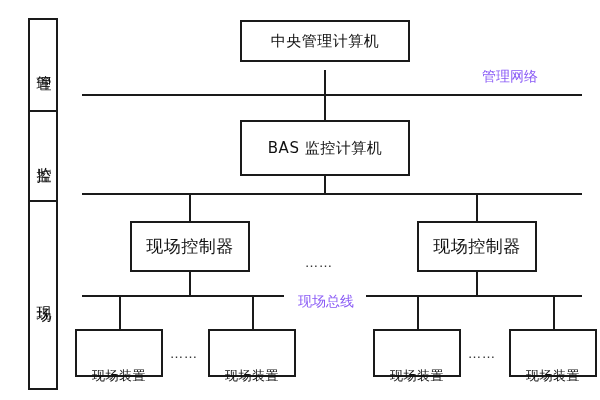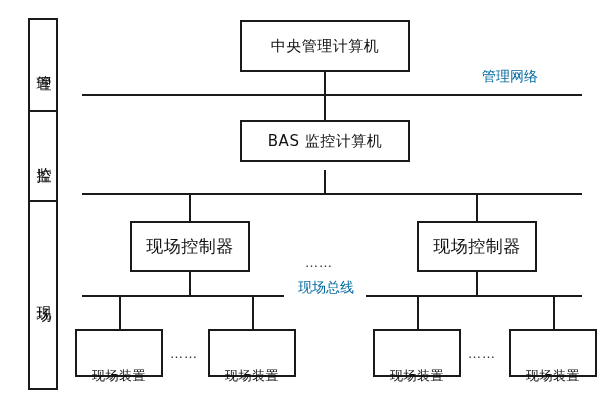--- a/index.html
+++ b/index.html
@@ -79,21 +79,21 @@
     position: absolute;
     width: 0;
     border-left: 2px solid #1a1a1a;
     z-index: 1;
   }
 
   
   .bus-label {
     position: absolute;
     font-size: 14px;
-    color: #0369a1;
+    color: #8b5cf6;
     white-space: nowrap;
     z-index: 4;
   }
   .bus-label.inline {
     background: #ffffff;
     padding: 0 6px;
   }
 
   
   .dots {
@@ -119,27 +119,27 @@
       <span class="layer-label">监控</span>
     </div>
     <div class="layer-cell" style="top:182px; height:186px;">
       <span class="layer-label">现场</span>
     </div>
   </div>
 
   <div class="hline" style="left:82px; top:94px; width:500px;"></div>
   <div class="bus-label" style="left:482px; top:68px;">管理网络</div>
 
-  <div class="box" style="left:240px; top:20px; width:170px; height:52px;font-family:Liberation Serif, serif;">
+  <div class="box" style="left:240px; top:20px; width:170px; height:42px;font-family:Liberation Serif, serif;">
     <span class="box-label">中央管理计算机</span>
   </div>
 
   <div class="vline" style="left:324px; top:70px; height:50px;"></div>
 
-  <div class="box" style="left:240px; top:120px; width:170px; height:42px;">
+  <div class="box" style="left:240px; top:120px; width:170px; height:56px;">
     <span class="box-label">BAS 监控计算机</span>
   </div>
 
   <div class="vline" style="left:324px; top:170px; height:24px;"></div>
 
   <div class="hline" style="left:82px; top:193px; width:500px;"></div>
 
   <div class="vline" style="left:189px; top:193px; height:28px;"></div>
   <div class="vline" style="left:476px; top:193px; height:28px;"></div>
 
@@ -150,21 +150,21 @@
     <span class="box-label">现场控制器</span>
   </div>
 
   <div class="dots" style="left:305px; top:255px;">……</div>
 
   <div class="vline" style="left:189px; top:272px; height:23px;"></div>
   <div class="vline" style="left:476px; top:272px; height:23px;"></div>
 
   <div class="hline" style="left:82px; top:295px; width:202px;"></div>
   <div class="hline" style="left:366px; top:295px; width:216px;"></div>
-  <div class="bus-label inline" style="left:292px; top:279px;">现场总线</div>
+  <div class="bus-label inline" style="left:292px; top:293px;">现场总线</div>
 
   <div class="vline" style="left:119px; top:295px; height:34px;"></div>
   <div class="vline" style="left:252px; top:295px; height:34px;"></div>
   <div class="vline" style="left:417px; top:295px; height:34px;"></div>
   <div class="vline" style="left:553px; top:295px; height:34px;"></div>
 
   <div class="box device" style="left:75px; top:329px; width:88px; height:48px;">
     <span class="box-label">现场装置</span>
   </div>
   <div class="box device" style="left:208px; top:329px; width:88px; height:48px;">

